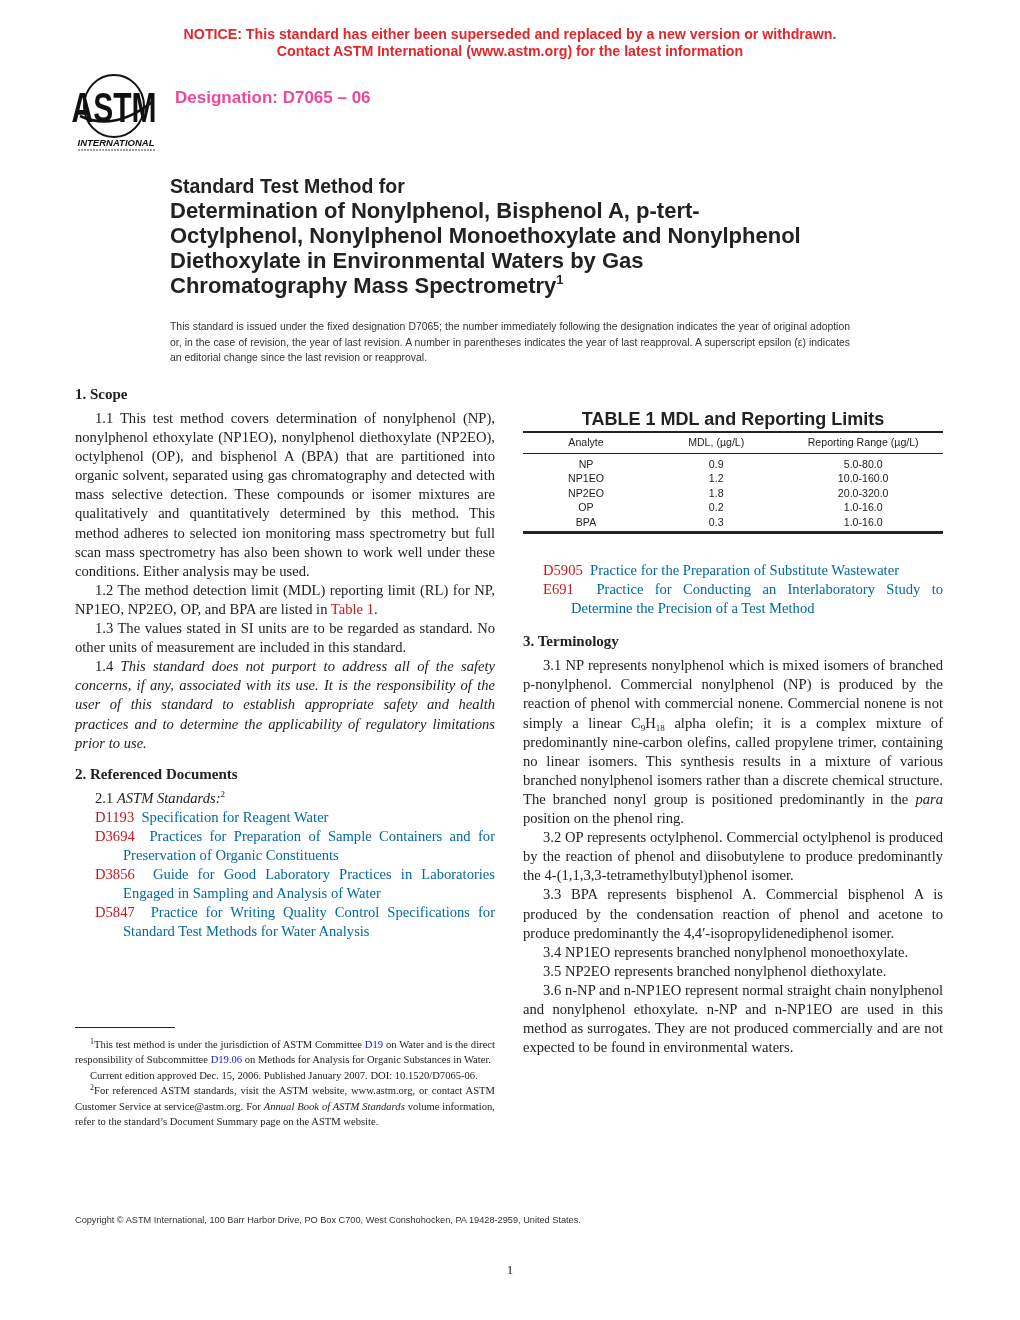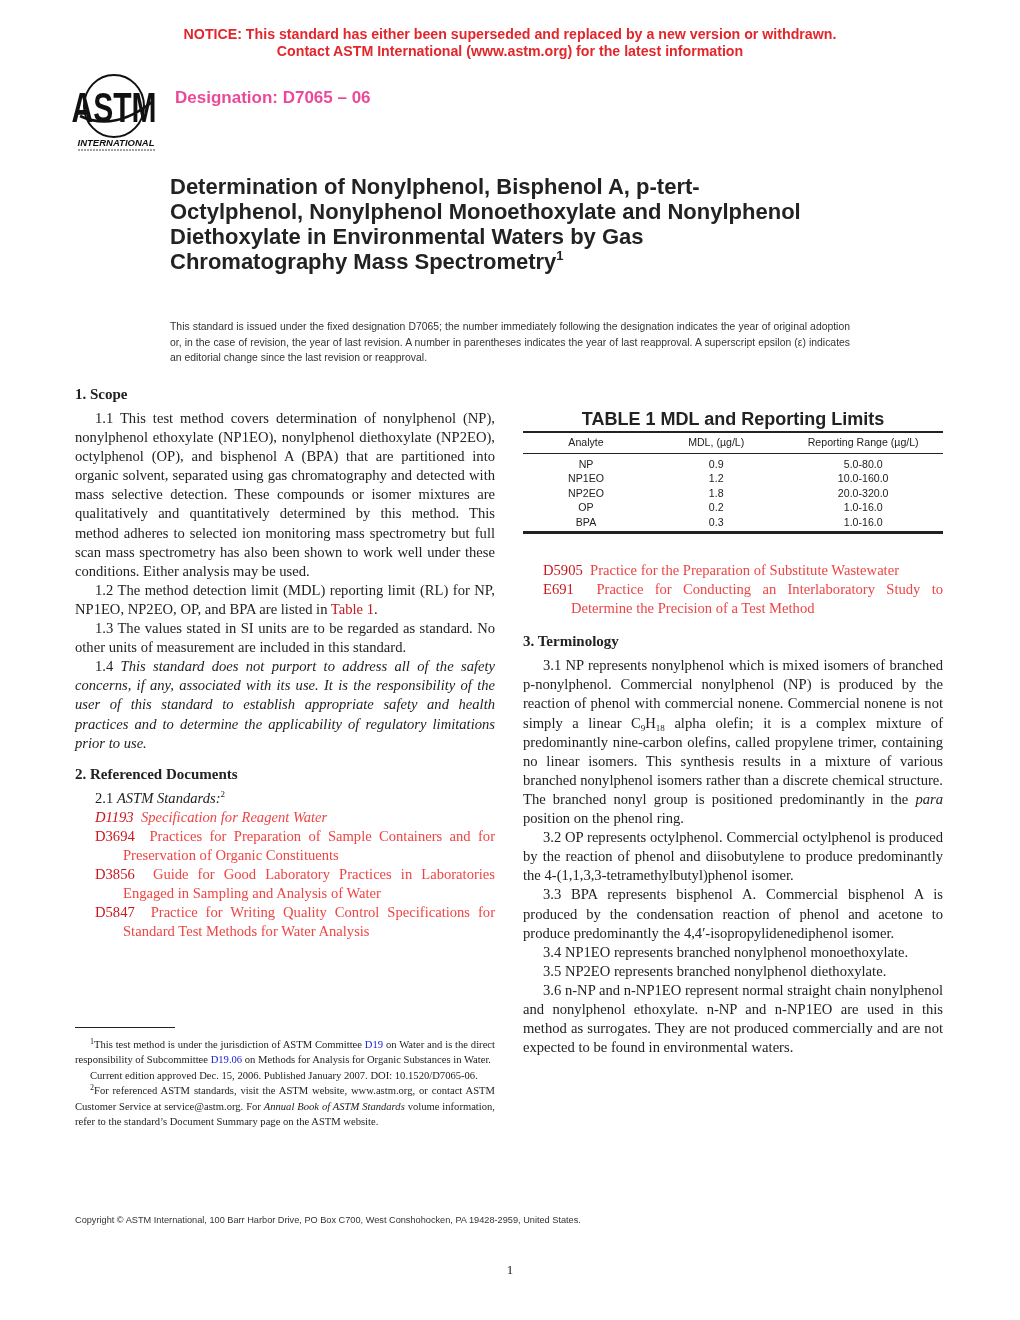--- a/index.html
+++ b/index.html
@@ -14,21 +14,21 @@
   .title sup { font-size: 13px; vertical-align: 9px; line-height: 0; }
   .preamble { left: 170px; top: 319px; width: 680px; font-family: Liberation Sans, sans-serif; font-size: 10.4px; line-height: 15.5px; color: #333; text-align: justify; }
   .col { font-family: "Liberation Serif", serif; font-size: 14.6px; line-height: 19.1px; color: #222; }
   .col p { margin: 0; text-align: justify; }
   .col .ind { text-indent: 20px; }
   .left { left: 75px; top: 385px; width: 420px; }
   .right { left: 523px; width: 420px; }
   h2.sec { font-family: "Liberation Serif", serif; font-size: 15px; font-weight: bold; margin: 0 0 5px 0; line-height: 19px; color: #222; }
   .ref { padding-left: 28px; text-indent: -28px; margin: 0; text-align: justify; }
   .ref .code { color: #c8161d; }
-  .ref .rtitle { color: #ef4444; }
+  .ref .rtitle { color: #0369a1; }
   .red { color: #c8161d; }
   .blue { color: #1a22d6; }
   i { font-style: italic; }
   sub { font-size: 9px; vertical-align: -3px; line-height: 0; }
   .fn-rule { left: 75px; top: 1027px; width: 100px; border-top: 1px solid #222; }
   .footnotes { left: 75px; top: 1037px; width: 420px; font-family: "Liberation Serif", serif; font-size: 10.6px; line-height: 15.4px; color: #222; }
   .footnotes p { margin: 0; text-align: justify; }
   .footnotes .ind { text-indent: 15px; }
   .footnotes sup { font-size: 8px; vertical-align: 4px; line-height: 0; }
   .table-wrap { left: 523px; top: 386px; width: 420px; font-family: "Liberation Sans", sans-serif; color: #222; }
@@ -59,38 +59,39 @@
     <path d="M8 44 Q42 60 80 30" fill="none" stroke="#111" stroke-width="2.5"></path>
     <text x="42" y="50" text-anchor="middle" font-family="Liberation Sans, sans-serif" font-weight="bold" font-size="30" fill="#111" transform="scale(1,1.4) translate(0,-14)">ASTM</text>
     <text x="44" y="74" text-anchor="middle" font-family="Liberation Sans, sans-serif" font-weight="bold" font-style="italic" font-size="9.5" fill="#111">INTERNATIONAL</text>
     <line x1="6" y1="78" x2="84" y2="78" stroke="#111" stroke-width="0.8" stroke-dasharray="2,1"></line>
   </svg>
 </div>
 
 <div class="abs designation">Designation: D7065 – 06</div>
 
 <div class="abs title">
+  <div class="l1">Standard Test Method for</div>
   <div class="main">Determination of Nonylphenol, Bisphenol A, p-tert-</div>
   <div class="main">Octylphenol, Nonylphenol Monoethoxylate and Nonylphenol</div>
   <div class="main">Diethoxylate in Environmental Waters by Gas</div>
   <div class="main"><span>Chromatography Mass Spectrometry</span><sup>1</sup></div>
 </div>
 
 <div class="abs preamble">This standard is issued under the fixed designation D7065; the number immediately following the designation indicates the year of original adoption or, in the case of revision, the year of last revision. A number in parentheses indicates the year of last reapproval. A superscript epsilon (ε) indicates an editorial change since the last revision or reapproval.</div>
 
 <div class="abs col left">
   <h2 class="sec">1. Scope</h2>
   <p class="ind">1.1 This test method covers determination of nonylphenol (NP), nonylphenol ethoxylate (NP1EO), nonylphenol diethoxylate (NP2EO), octylphenol (OP), and bisphenol A (BPA) that are partitioned into organic solvent, separated using gas chromatography and detected with mass selective detection. These compounds or isomer mixtures are qualitatively and quantitatively determined by this method. This method adheres to selected ion monitoring mass spectrometry but full scan mass spectrometry has also been shown to work well under these conditions. Either analysis may be used.</p>
   <p class="ind"><span>1.2 The method detection limit (MDL) reporting limit (RL) for NP, NP1EO, NP2EO, OP, and BPA are listed in </span><span class="red">Table 1</span><span>.</span></p>
   <p class="ind">1.3 The values stated in SI units are to be regarded as standard. No other units of measurement are included in this standard.</p>
   <p class="ind"><span>1.4 </span><i>This standard does not purport to address all of the safety concerns, if any, associated with its use. It is the responsibility of the user of this standard to establish appropriate safety and health practices and to determine the applicability of regulatory limitations prior to use.</i></p>
 
   <h2 class="sec" style="margin-top:12px;">2. Referenced Documents</h2>
   <p class="ind" style="margin-bottom:0;"><span>2.1 </span><i>ASTM Standards:</i><sup style="font-size:9px;vertical-align:6px;line-height:0;">2</sup></p>
-  <p class="ref" style="margin-left:0;padding-left:48px;text-indent:-28px;font-style:italic;"><span class="code">D1193</span>&nbsp; <span class="rtitle">Specification for Reagent Water</span></p>
+  <p class="ref" style="margin-left:0;padding-left:48px;text-indent:-28px;"><span class="code">D1193</span>&nbsp; <span class="rtitle">Specification for Reagent Water</span></p>
   <p class="ref" style="padding-left:48px;text-indent:-28px;"><span class="code">D3694</span>&nbsp; <span class="rtitle">Practices for Preparation of Sample Containers and for Preservation of Organic Constituents</span></p>
   <p class="ref" style="padding-left:48px;text-indent:-28px;"><span class="code">D3856</span>&nbsp; <span class="rtitle">Guide for Good Laboratory Practices in Laboratories Engaged in Sampling and Analysis of Water</span></p>
   <p class="ref" style="padding-left:48px;text-indent:-28px;"><span class="code">D5847</span>&nbsp; <span class="rtitle">Practice for Writing Quality Control Specifications for Standard Test Methods for Water Analysis</span></p>
 </div>
 
 <div class="abs fn-rule"></div>
 <div class="abs footnotes">
   <p class="ind"><sup>1</sup><span>This test method is under the jurisdiction of ASTM Committee </span><span class="blue">D19</span><span> on Water and is the direct responsibility of Subcommittee </span><span class="blue">D19.06</span><span> on Methods for Analysis for Organic Substances in Water.</span></p>
   <p class="ind">Current edition approved Dec. 15, 2006. Published January 2007. DOI: 10.1520/D7065-06.</p>
   <p class="ind"><sup>2</sup><span>For referenced ASTM standards, visit the ASTM website, www.astm.org, or contact ASTM Customer Service at service@astm.org. For </span><i>Annual Book of ASTM Standards</i><span> volume information, refer to the standard’s Document Summary page on the ASTM website.</span></p>

